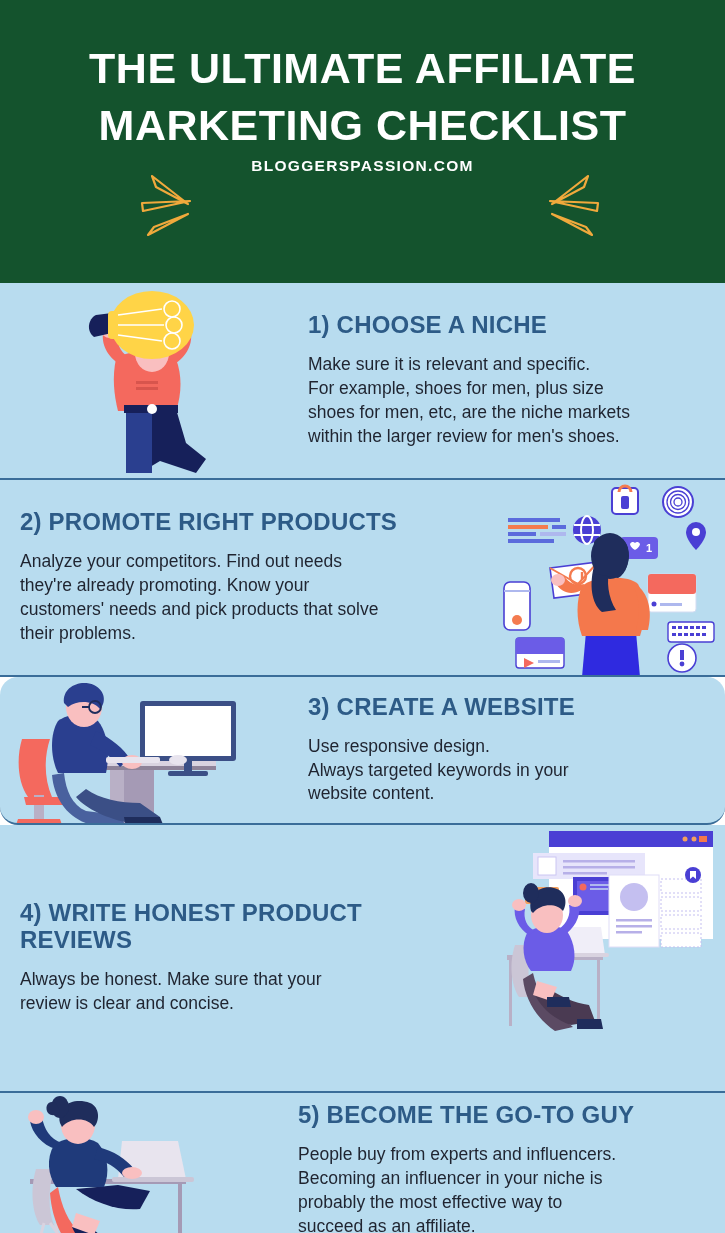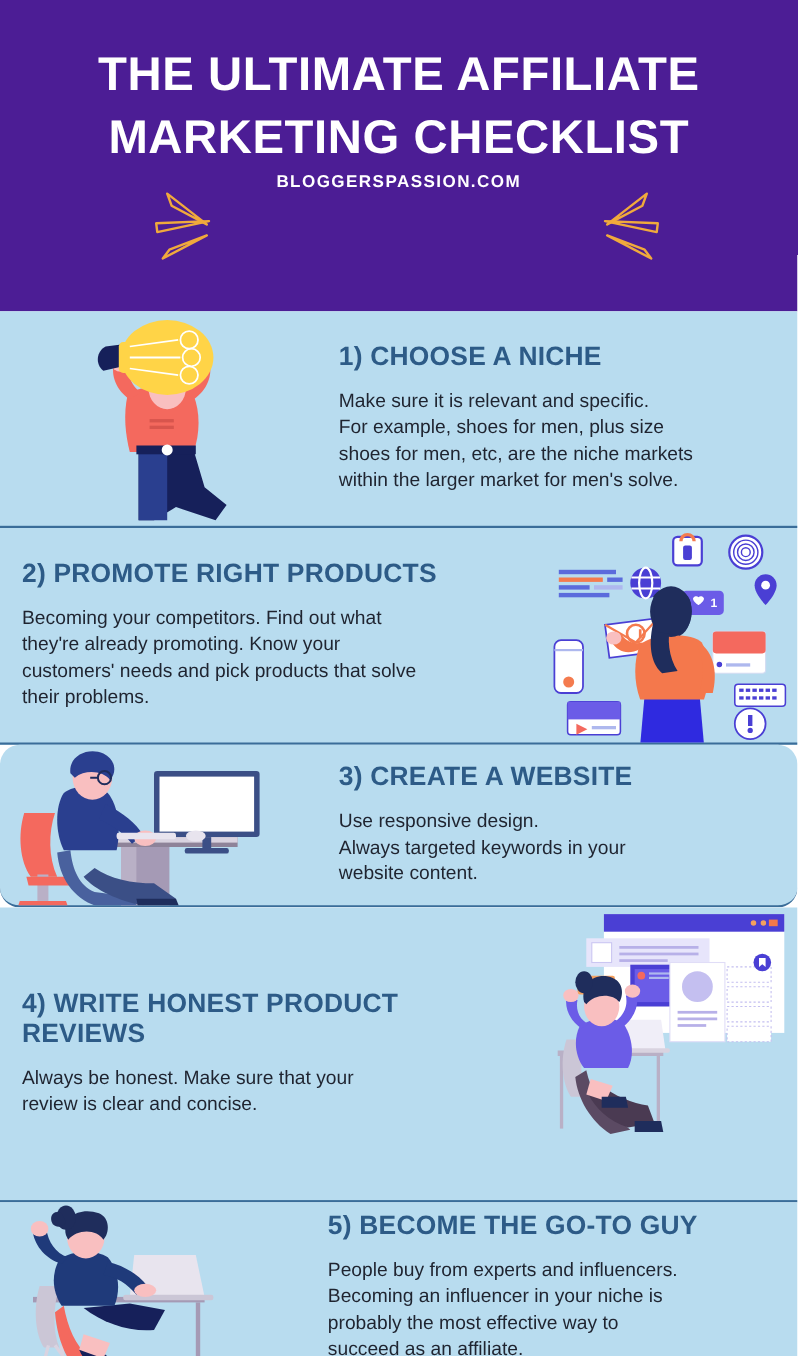--- a/index.html
+++ b/index.html
@@ -8,21 +8,21 @@
     width:725px; height:1233px;
     font-family:"Liberation Sans", sans-serif;
     overflow:hidden;
     position:relative;
   }
 
   
   .header {
     position:relative;
     width:725px; height:283px;
-    background:#4c1d95;
+    background:#14532d;
     display:flex; flex-direction:column;
     align-items:center; justify-content:flex-start;
     padding-top:40px;
     overflow:hidden;
   }
   .title {
     color:#ffffff;
     font-size:43px;
     font-weight:bold;
     letter-spacing:0.5px;
@@ -147,28 +147,28 @@
         <circle cx="174" cy="42" r="8"></circle>
         <circle cx="172" cy="58" r="8"></circle>
       </g>
     </svg>
   </div>
   <div class="copy right-copy">
     <div class="sec-title">1) CHOOSE A NICHE</div>
     <div class="sec-body">Make sure it is relevant and specific.
 For example, shoes for men, plus size
 shoes for men, etc, are the niche markets
-within the larger market for men's solve.</div>
+within the larger review for men's shoes.</div>
   </div>
 </div>
 
 <div class="section sec2">
   <div class="copy left-copy">
     <div class="sec-title">2) PROMOTE RIGHT PRODUCTS</div>
-    <div class="sec-body">Becoming your competitors. Find out what
+    <div class="sec-body">Analyze your competitors. Find out needs
 they're already promoting. Know your
 customers' needs and pick products that solve
 their problems.</div>
   </div>
   <div class="art" style="flex-basis:235px;">
     <svg width="235" height="197" viewBox="0 0 235 197">
 
       <g>
         <rect x="18" y="38" width="52" height="4" fill="#5b6bdc"></rect>
         <rect x="18" y="45" width="40" height="4" fill="#f47b4f"></rect>

